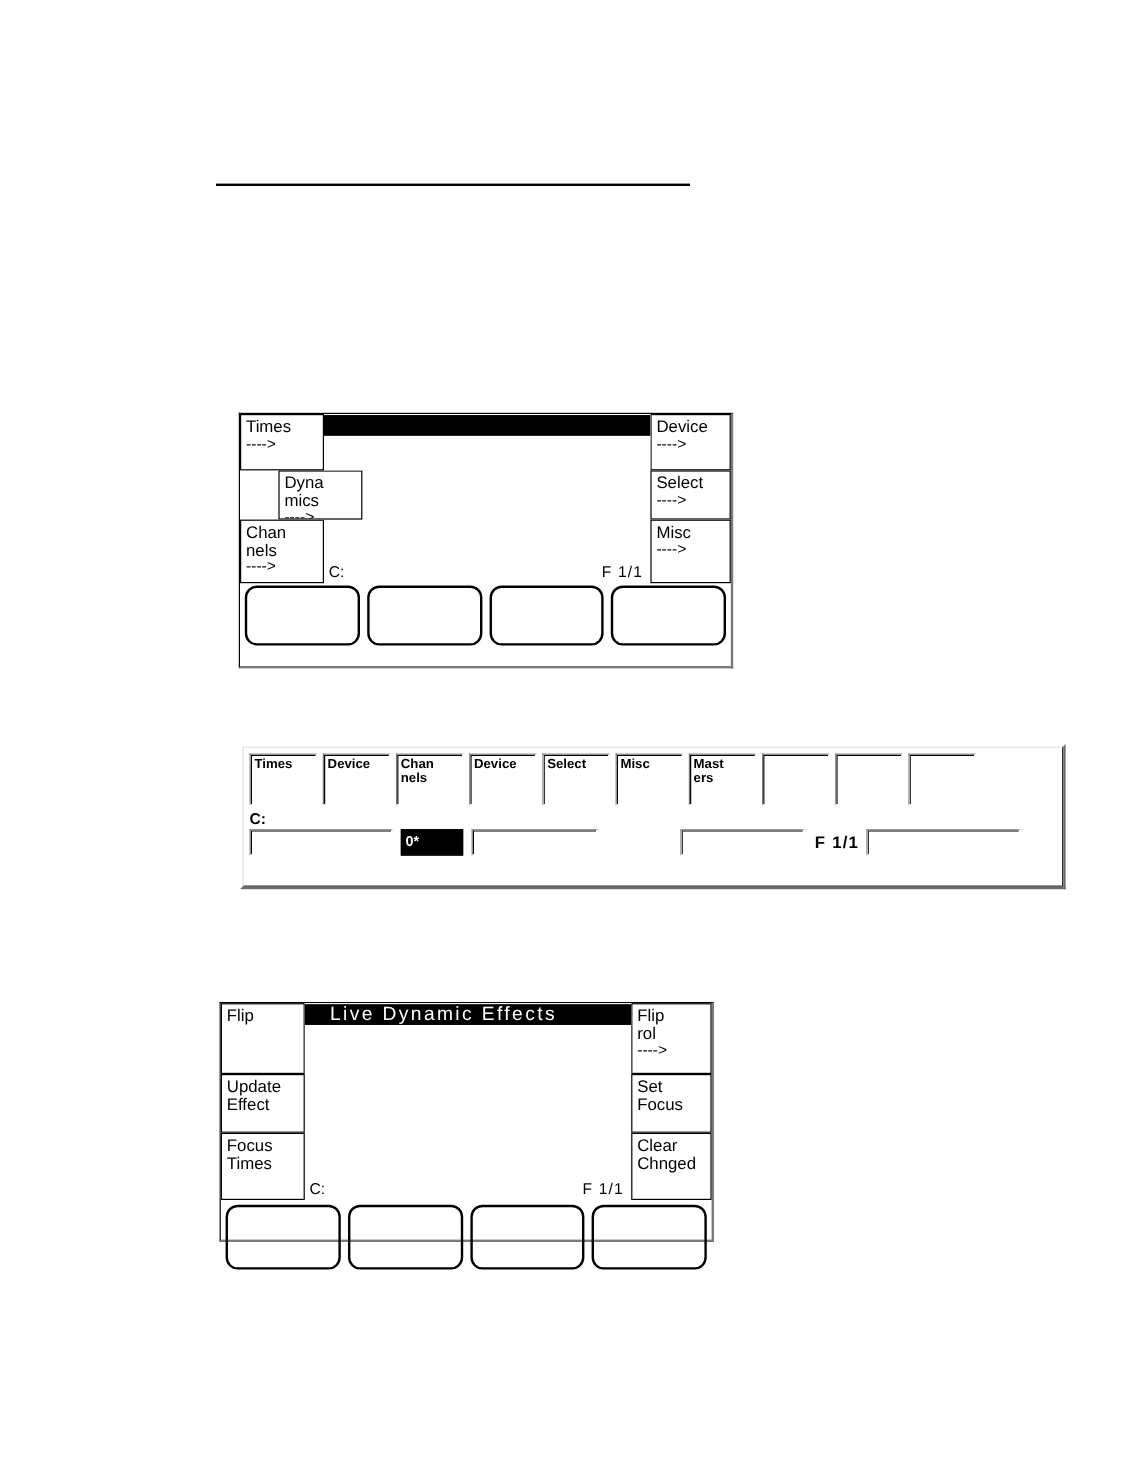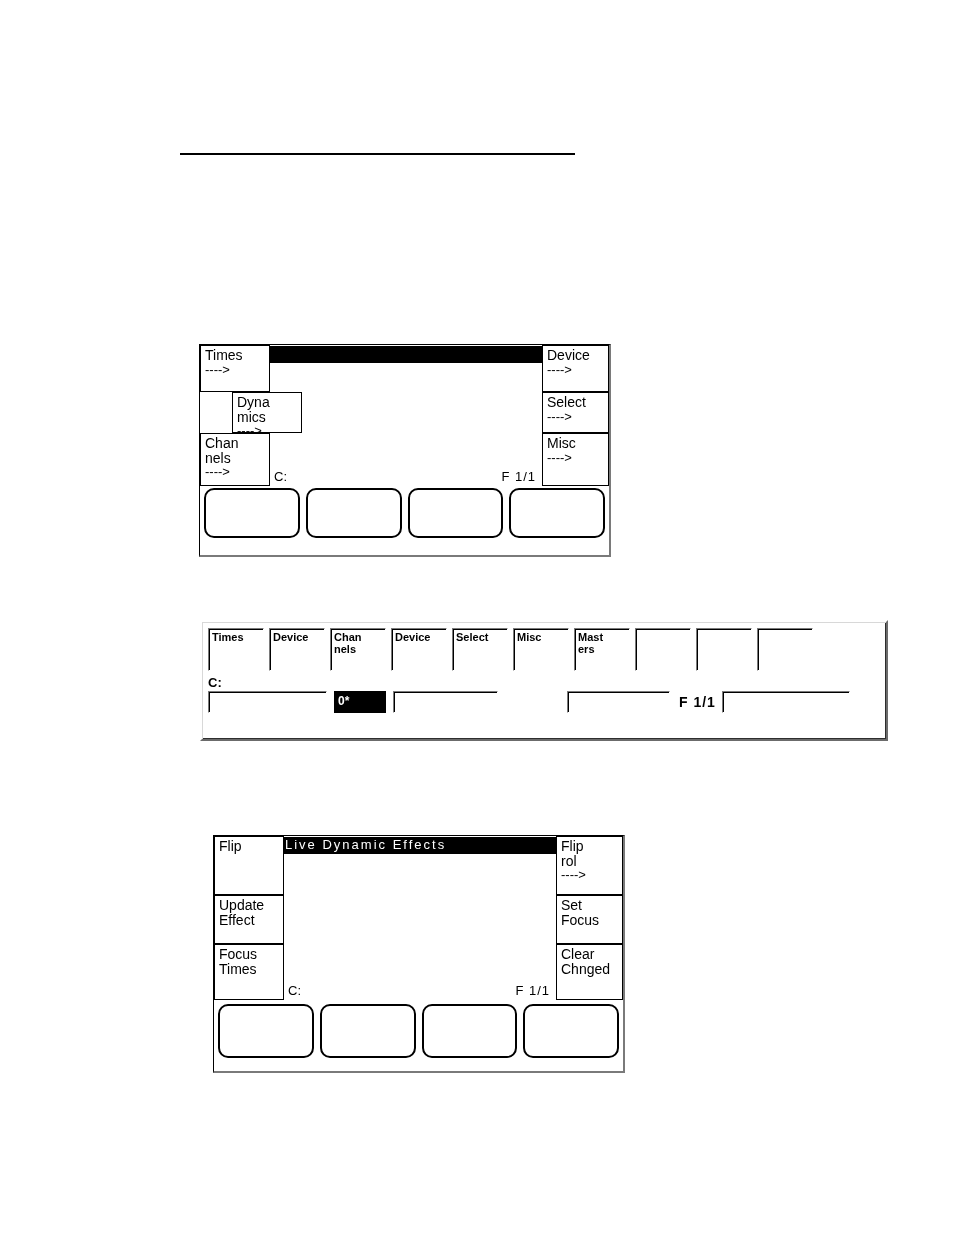--- a/index.html
+++ b/index.html
@@ -29,21 +29,21 @@
   .lcd-panel {
     position: absolute;
     width: 412px;
     background: #fff;
     border: 1px solid #000;
     border-right: 2px solid #7a7a7a;
     border-bottom: 2px solid #7a7a7a;
     box-sizing: border-box;
   }
   #panel1 { left: 199px; top: 344px; height: 213px; }
-  #panel3 { left: 213px; top: 835px; height: 238px; }
+  #panel3 { left: 183px; top: 835px; height: 200px; }
 
   .lcd-grid {
     position: relative;
     width: 100%;
   }
   .lcd-row {
     display: flex;
     width: 100%;
   }
   .lcd-cell {
@@ -67,22 +67,22 @@
     border: none;
     position: relative;
   }
   .titlebar-strip {
     position: absolute;
     top: 1px;
     left: 0;
     right: 0;
     height: 17px;
     color: #fff;
-    font-size: 13px;
-    padding-left: 0;
+    font-size: 16px;
+    padding-left: 20px;
     border: 1px solid #000;
     box-sizing: border-box;
   }
   #panel1 .titlebar-strip { background: #000; }
   #panel3 .titlebar-strip {
     background: #000;
     color: #fff;
     font-family: "Verdana", "Geneva", sans-serif;
     letter-spacing: 2px;
   }

